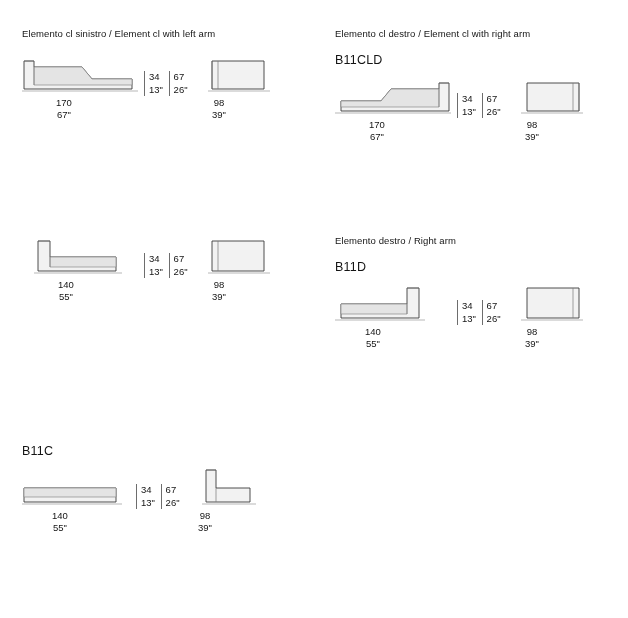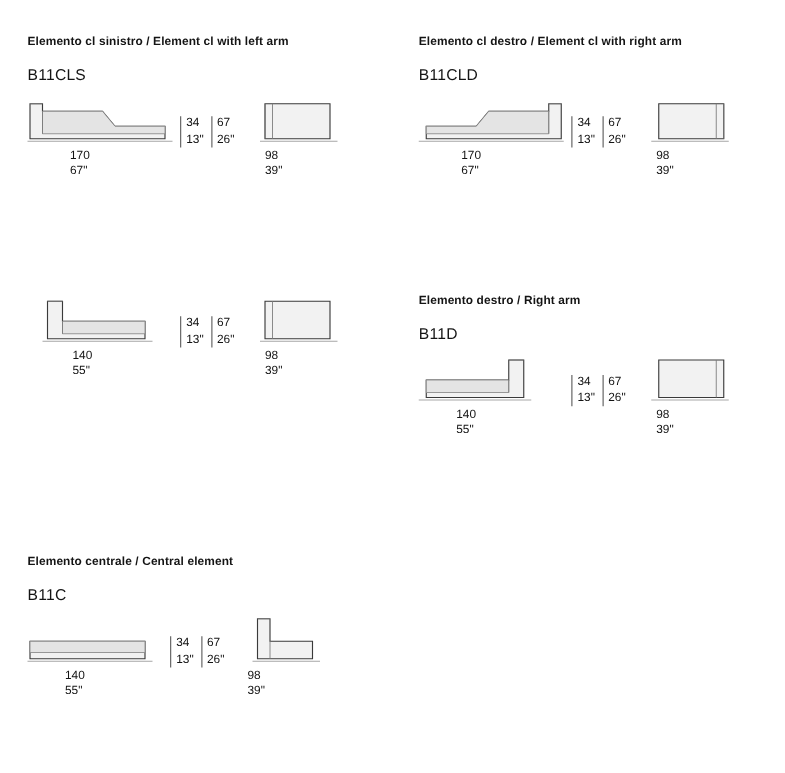--- a/index.html
+++ b/index.html
@@ -19,21 +19,21 @@
     position: relative;
     width: 628px;
     height: 618px;
   }
   .block {
     position: absolute;
     width: 300px;
   }
   .block-title {
     font-size: 9.5px;
-    font-weight: bold;
+    font-weight: normal;
     letter-spacing: 0.1px;
     color: #141414;
     margin: 0 0 14px 0;
     white-space: nowrap;
   }
   .block-code {
     font-size: 12.5px;
     font-weight: normal;
     color: #141414;
     margin: 0 0 8px 0;
@@ -48,20 +48,21 @@
     top: 0;
   }
   .front-view { left: 0; }
 
   
   .dim {
     position: absolute;
     font-size: 9.5px;
     color: #141414;
     line-height: 12px;
+    text-align: center;
     white-space: nowrap;
   }
   .dim .cm { display: block; }
   .dim .in { display: block; }
 
   .mid-dims {
     position: absolute;
     top: 20px;
     font-size: 9.5px;
     line-height: 12.5px;
@@ -83,21 +84,20 @@
   .fillseat { fill: #e4e4e4; stroke: #8a8a8a; stroke-width: 0.7; }
   .base { stroke: #9a9a9a; stroke-width: 0.7; fill: none; }
 </style>
 </head>
 <body>
 
 <div class="sheet">
 
   <div class="block" style="left:22px; top:28px;">
     <div class="block-title">Elemento cl sinistro / Element cl with left arm</div>
-    <div class="block-code">B11CLS</div>
 
     <div class="drawings">
 
       <div class="front-view">
         <svg width="116" height="58" viewBox="0 0 116 58">
           <path class="fillbody" d="M2 8 L2 36 L110 36 L110 26 L70 26 L60 14 L12 14 L12 8 Z"></path>
           <path class="fillseat" d="M12 14 L60 14 L70 26 L110 26 L110 32 L12 32 Z"></path>
           <path class="ln-thin" d="M2 8 L12 8"></path>
           <path class="ln-thin" d="M12 14 L12 32"></path>
           <line class="base" x1="0" y1="38" x2="116" y2="38"></line>
@@ -254,21 +254,20 @@
         <span class="in">55"</span>
       </div>
       <div class="dim" style="left:190px; top:44px;">
         <span class="cm">98</span>
         <span class="in">39"</span>
       </div>
     </div>
   </div>
 
   <div class="block" style="left:22px; top:444px;">
-    <div class="block-title">Elemento centrale / Central element</div>
     <div class="block-code">B11C</div>
 
     <div class="drawings">
       <div class="front-view">
         <svg width="100" height="58" viewBox="0 0 100 58">
           <path class="fillbody" d="M2 22 L2 36 L94 36 L94 22 Z"></path>
           <path class="fillseat" d="M2 22 L94 22 L94 31 L2 31 Z"></path>
           <line class="base" x1="0" y1="38" x2="100" y2="38"></line>
         </svg>
       </div>

